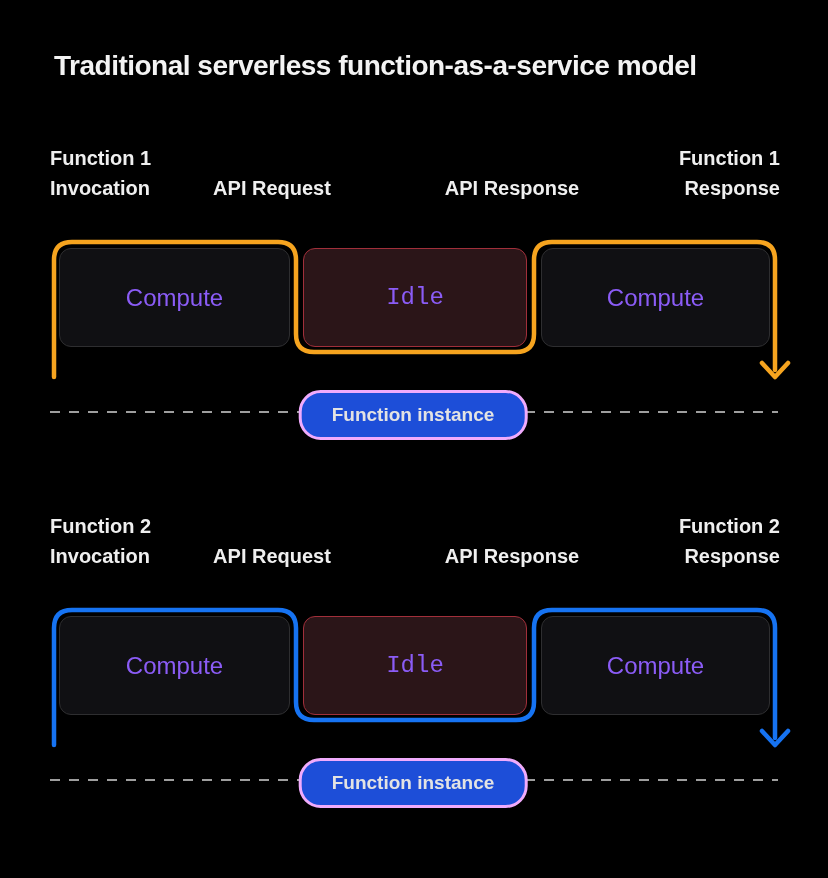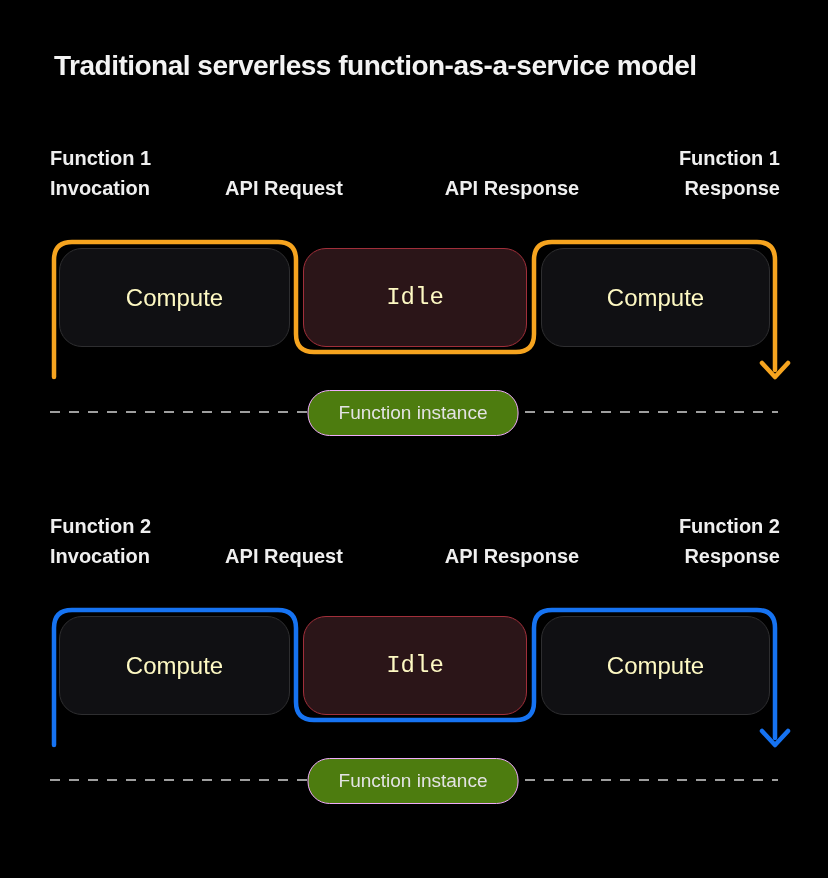--- a/index.html
+++ b/index.html
@@ -20,40 +20,40 @@
   .lane-1{top:0;}
   .lane-2{top:368px;}
   .lbl{
     position:absolute;
     font-size:20px;font-weight:700;line-height:30px;
     color:#efefef;white-space:nowrap;
   }
   .lbl-left{left:50px;top:143px;text-align:left;}
   .lbl-right{right:48px;top:143px;text-align:right;}
   .lbl-mid{top:173px;transform:translateX(-50%);}
-  .lbl-api-request{left:284px;}
+  .lbl-api-request{left:272px;}
   .lbl-api-response{left:512px;}
   .box{
     position:absolute;top:248px;height:99px;
-    border-radius:23px;
+    border-radius:12px;
     display:flex;align-items:center;justify-content:center;
-    font-size:24px;font-weight:500;color:#fef9c3;
+    font-size:24px;font-weight:500;color:#8b5cf6;
     box-sizing:border-box;
   }
   .box-compute{background:#101013;border:1px solid #2e2e30;}
   .box-idle{background:#2b1518;border:1px solid #a12f3a;}
   .box-c1{left:59px;width:231px;}
   .box-idle-pos{left:303px;width:224px;font-family:Liberation Mono, monospace;}
   .box-c2{left:541px;width:229px;}
   .pill{
     position:absolute;left:413px;top:390px;transform:translateX(-50%);
     height:44px;padding:0 30px;border-radius:22px;
-    background:#4d7c0f;border:1px solid #f0abfc;
+    background:#1d4ed8;border:3px solid #f0abfc;
     display:inline-flex;align-items:center;justify-content:center;
-    font-size:19px;font-weight:400;color:#e3e3e3;white-space:nowrap;
+    font-size:19px;font-weight:700;color:#e3e3e3;white-space:nowrap;
   }
   svg.overlay{position:absolute;left:0;top:0;pointer-events:none;}
   .flow{fill:none;stroke-width:4.5;stroke-linecap:round;stroke-linejoin:round;}
   .dash{stroke:#9e9e9e;stroke-width:2;stroke-dasharray:10 9;}
 </style>
 </head>
 <body>
 
 <div class="canvas">
 

